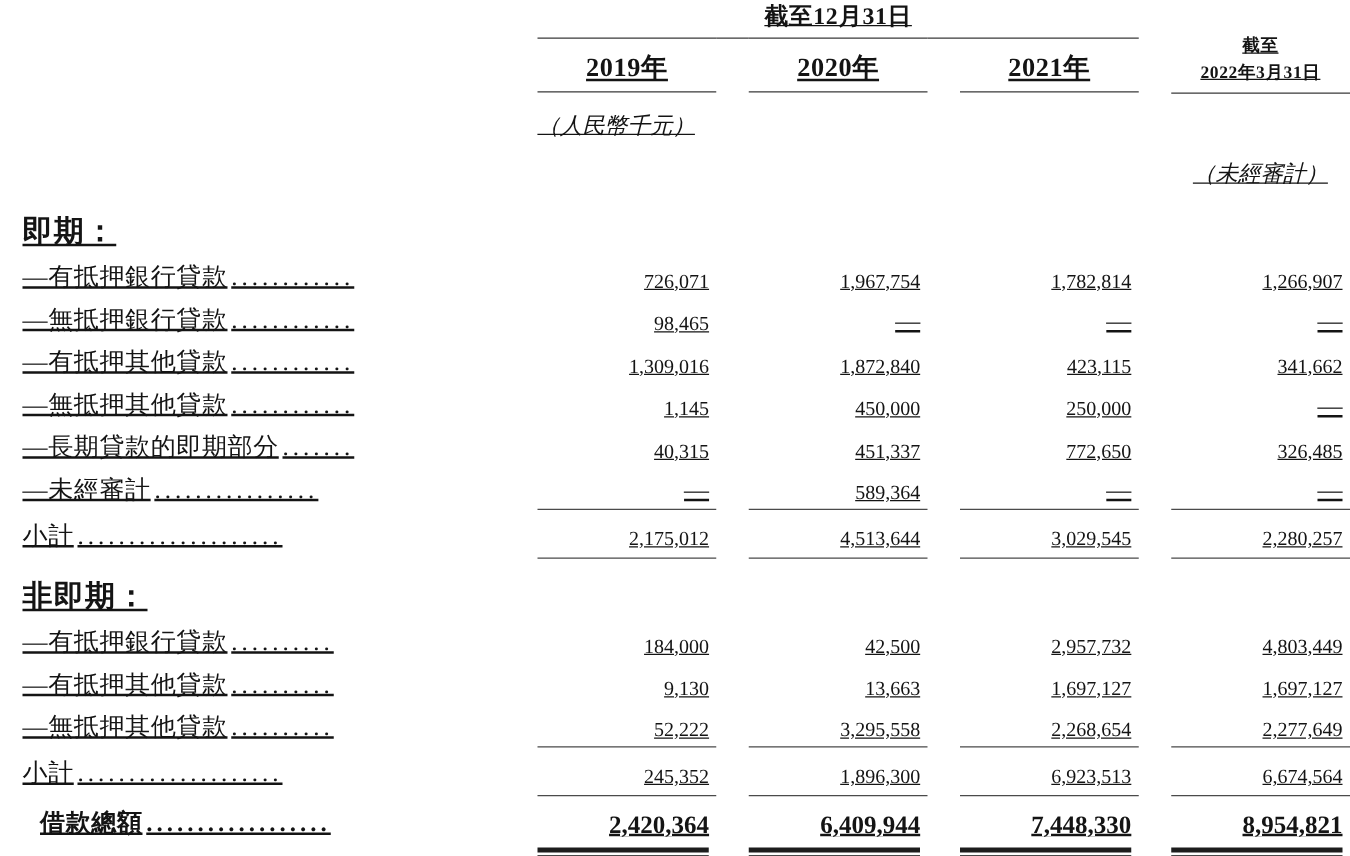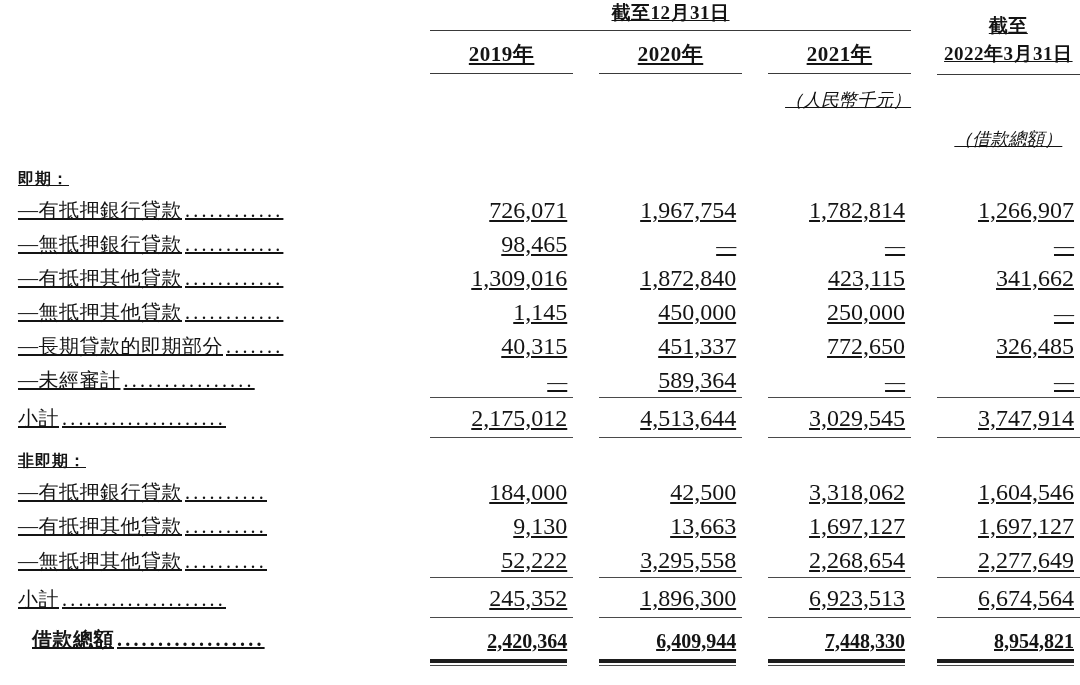--- a/index.html
+++ b/index.html
@@ -49,66 +49,66 @@
   .hdr-year {
     text-align: center;
     font-weight: bold;
     font-size: 21px;
     padding: 9px 0 5px 0;
     letter-spacing: .5px;
   }
   .hdr-stack {
     text-align: center;
     font-weight: bold;
-    font-size: 19px;
+    font-size: 14px;
     line-height: 1.5;
     padding-bottom: 5px;
     letter-spacing: .5px;
   }
   .rule-span   { border-bottom: 1.4px solid #3a3a3a; }
   .rule-col    { border-bottom: 1.4px solid #3a3a3a; }
 
   .units {
-    text-align: right;
+    text-align: left;
     font-style: italic;
     font-size: 18px;
     padding: 13px 0 4px 0;
   }
   .unaudited {
     text-align: center;
     font-style: italic;
     font-size: 18px;
     padding: 11px 0 4px 0;
   }
 
   
   .sec-head {
     font-weight: bold;
-    font-size: 16px;
+    font-size: 24px;
     padding: 14px 0 3px 18px;
     letter-spacing: 1px;
     white-space: nowrap;
   }
   .row-label {
     font-size: 20px;
     padding: 4px 0 3px 18px;
     white-space: nowrap;
     overflow: hidden;
   }
   .row-label .lead {
     letter-spacing: .5px;
   }
   .dots {
     letter-spacing: 3.2px;
     font-size: 20px;
     margin-left: 3px;
   }
   .num {
     text-align: right;
-    font-size: 24px;
+    font-size: 16px;
     padding: 4px 6px 3px 0;
     white-space: nowrap;
     font-variant-numeric: lining-nums;
   }
   .dash {
     text-align: right;
     font-size: 20px;
     padding: 4px 6px 3px 0;
   }
 
@@ -184,21 +184,21 @@
 
   <tr>
     <td></td>
     <td class="units" colspan="5">（人民幣千元）</td>
     <td></td>
     <td></td>
   </tr>
 
   <tr>
     <td colspan="7"></td>
-    <td class="unaudited">（借款總額）</td>
+    <td class="unaudited">（未經審計）</td>
   </tr>
 
   <tr>
     <td class="sec-head">即期：</td>
     <td colspan="7"></td>
   </tr>
 
   <tr>
     <td class="row-label"><span class="lead">—有抵押銀行貸款</span><span class="dots">............</span></td>
     <td class="num">726,071</td>
@@ -266,37 +266,37 @@
   </tr>
 
   <tr class="subtotal">
     <td class="row-label"><span class="lead">小計</span><span class="dots">....................</span></td>
     <td class="num top-rule bot-rule">2,175,012</td>
           <td></td>
     <td class="num top-rule bot-rule">4,513,644</td>
           <td></td>
     <td class="num top-rule bot-rule">3,029,545</td>
           <td></td>
-    <td class="num top-rule bot-rule">3,747,914</td>
+    <td class="num top-rule bot-rule">2,280,257</td>
   </tr>
 
   <tr>
     <td class="sec-head">非即期：</td>
     <td colspan="7"></td>
   </tr>
 
   <tr>
     <td class="row-label"><span class="lead">—有抵押銀行貸款</span><span class="dots">..........</span></td>
     <td class="num">184,000</td>
           <td></td>
     <td class="num">42,500</td>
           <td></td>
-    <td class="num">3,318,062</td>
-          <td></td>
-    <td class="num">1,604,546</td>
+    <td class="num">2,957,732</td>
+          <td></td>
+    <td class="num">4,803,449</td>
   </tr>
 
   <tr>
     <td class="row-label"><span class="lead">—有抵押其他貸款</span><span class="dots">..........</span></td>
     <td class="num">9,130</td>
           <td></td>
     <td class="num">13,663</td>
           <td></td>
     <td class="num">1,697,127</td>
           <td></td>

